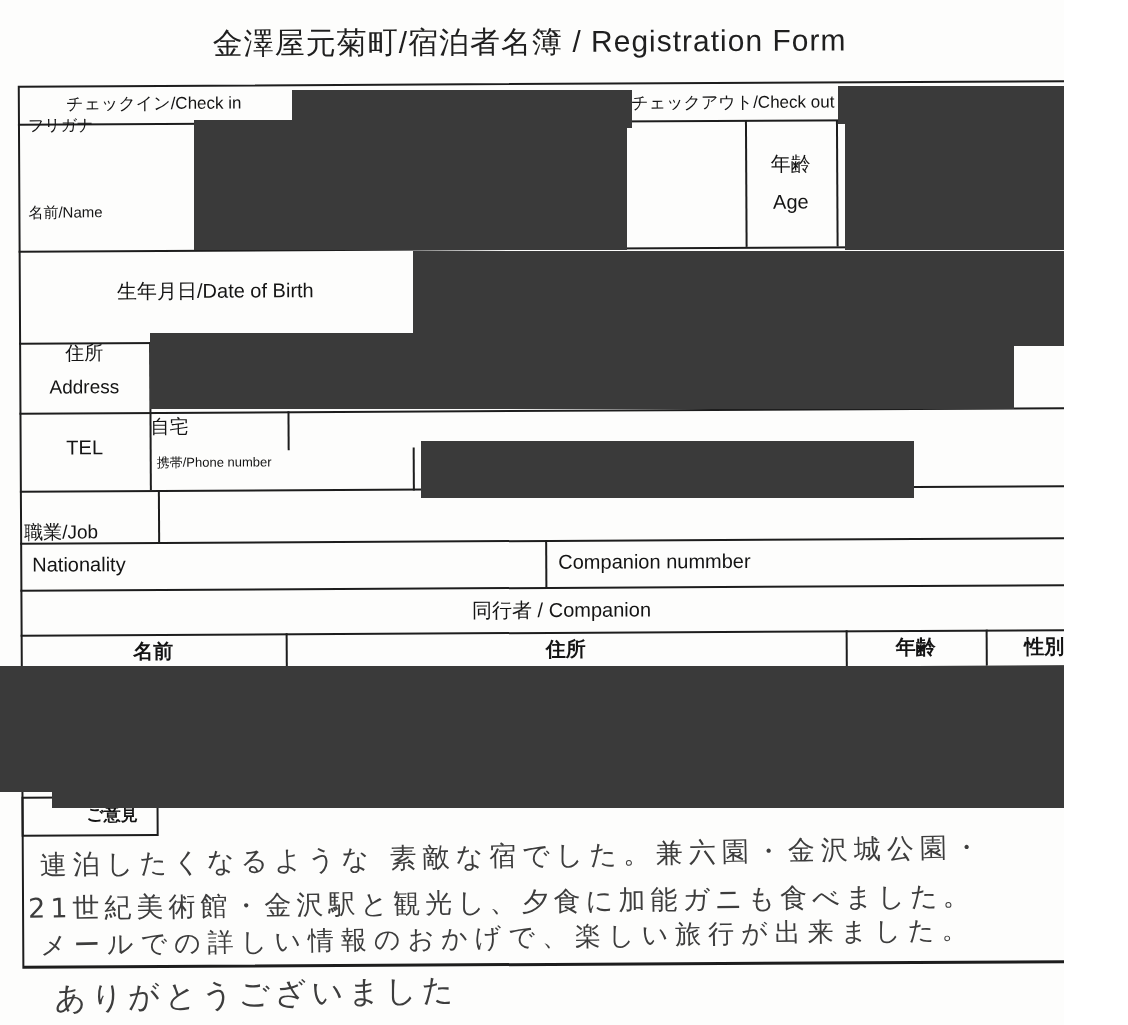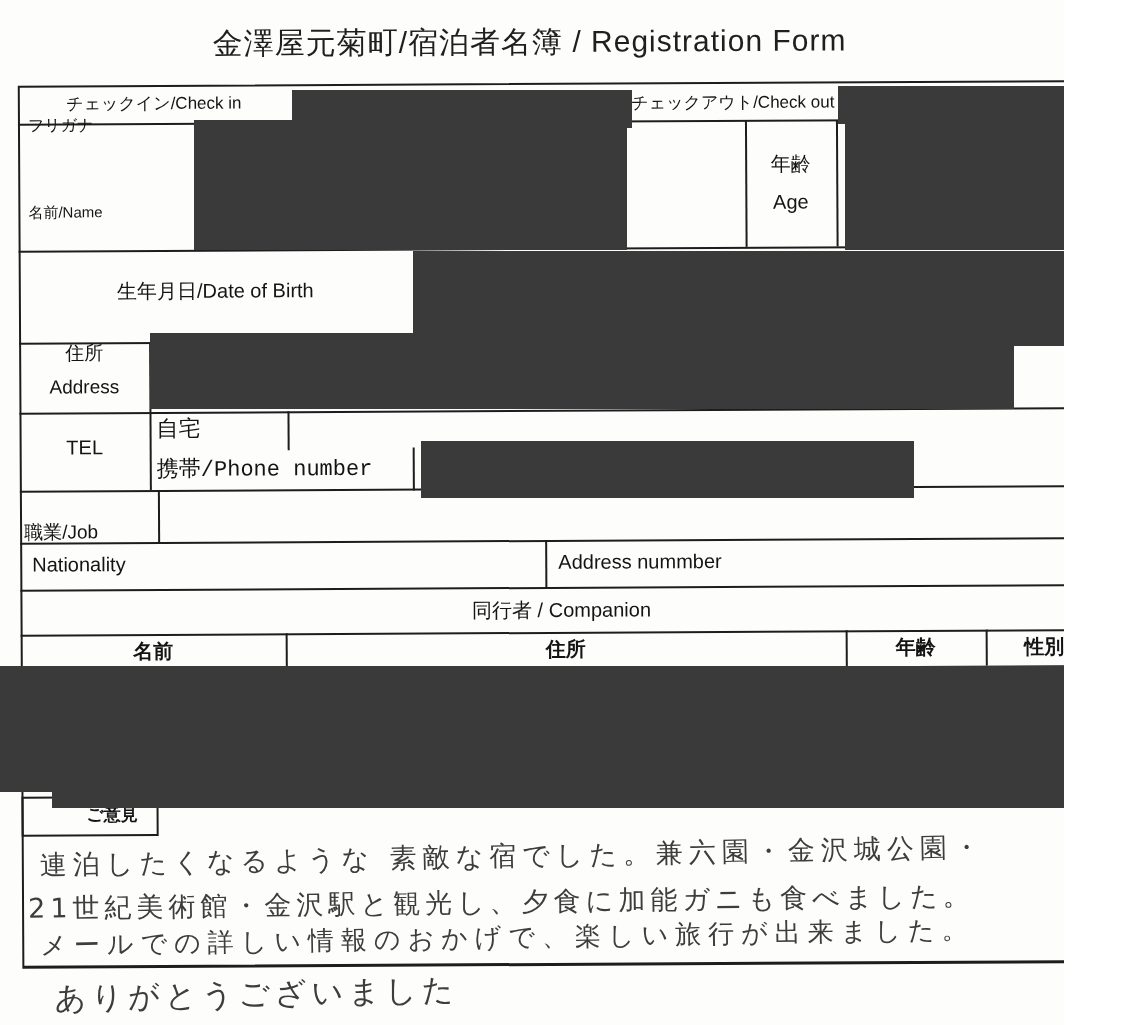--- a/index.html
+++ b/index.html
@@ -64,27 +64,27 @@
     </div>
 
     <div class="lbl ctr" style="left:20px;top:276px;width:393px;font-size:20px;">生年月日/Date of Birth</div>
 
     <div class="lbl ctr" style="left:20px;top:334px;width:130px;font-size:19px;line-height:1.8;">
       <div>住所</div>
       <div>Address</div>
     </div>
 
     <div class="lbl ctr" style="left:20px;top:434px;width:130px;font-size:20px;">TEL</div>
-    <div class="lbl" style="left:157px;top:412px;font-size:22px;">自宅</div>
-    <div class="lbl" style="left:157px;top:452px;font-size:22px;font-family:Liberation Mono, monospace;">携帯/Phone number</div>
+    <div class="lbl" style="left:151px;top:412px;font-size:19px;">自宅</div>
+    <div class="lbl" style="left:157px;top:452px;font-size:13px;">携帯/Phone number</div>
 
     <div class="lbl" style="left:24px;top:502px;font-size:19px;margin-top:15px;">職業/Job</div>
 
     <div class="lbl" style="left:32px;top:551px;font-size:20px;">Nationality</div>
-    <div class="lbl" style="left:558px;top:551px;font-size:20px;">Address nummber</div>
+    <div class="lbl" style="left:558px;top:551px;font-size:20px;">Companion nummber</div>
 
     <div class="lbl ctr" style="left:20px;top:597px;width:1082px;font-size:20px;">同行者 / Companion</div>
 
     <div class="lbl ctr" style="left:20px;top:636px;width:265px;font-size:20px;font-weight:600;">名前</div>
     <div class="lbl ctr" style="left:285px;top:636px;width:560px;font-size:20px;font-weight:600;">住所</div>
     <div class="lbl ctr" style="left:845px;top:636px;width:140px;font-size:20px;font-weight:600;">年齢</div>
     <div class="lbl ctr" style="left:985px;top:636px;width:117px;font-size:20px;font-weight:600;">性別</div>
 
     <div class="goikenbox"></div>
     <div class="lbl ctr" style="left:20px;top:801px;width:133px;font-size:17px;font-weight:600;margin-left:24px;">ご意見</div>

